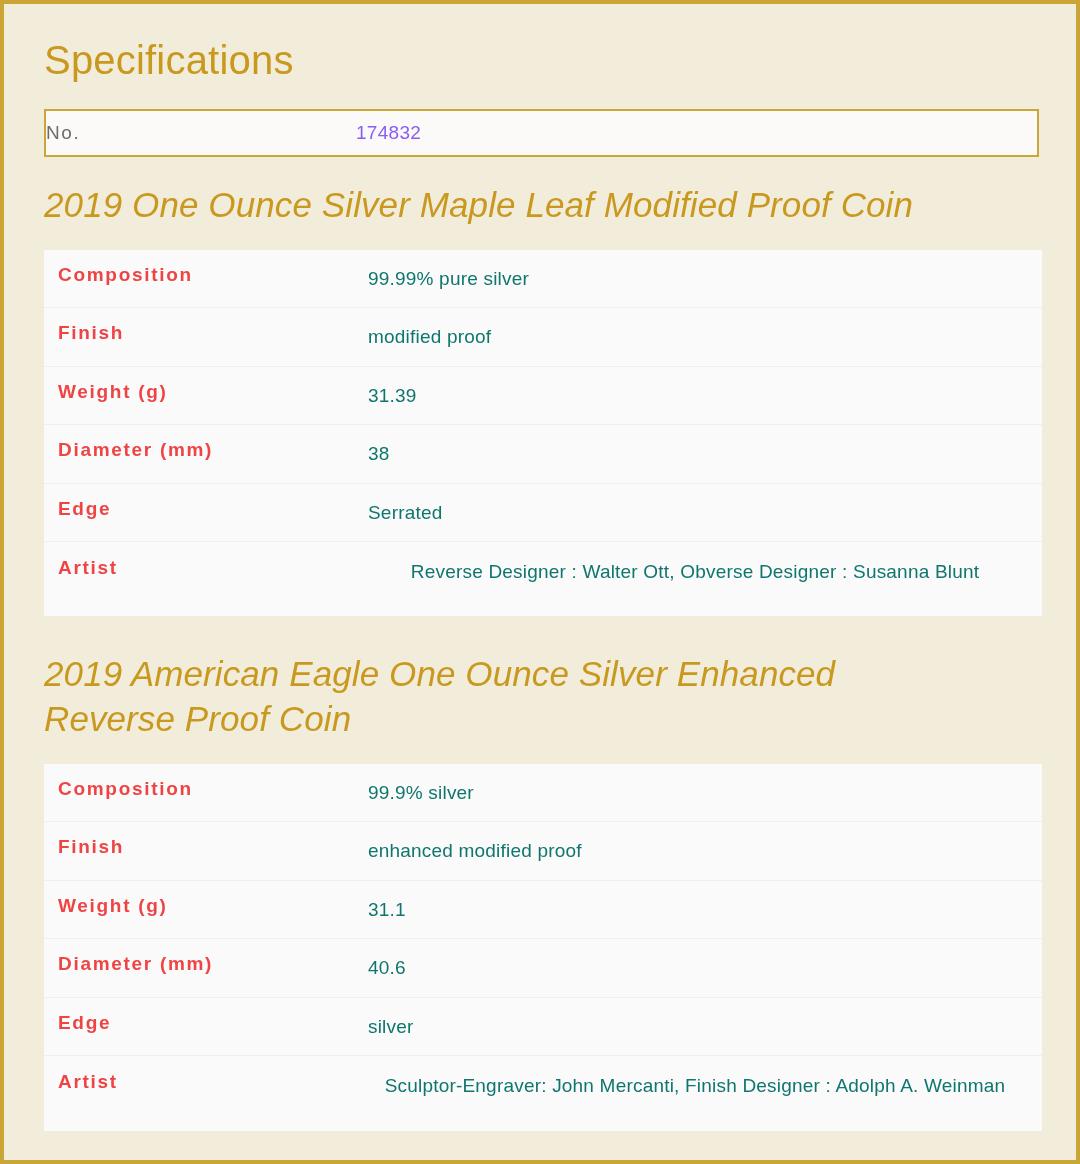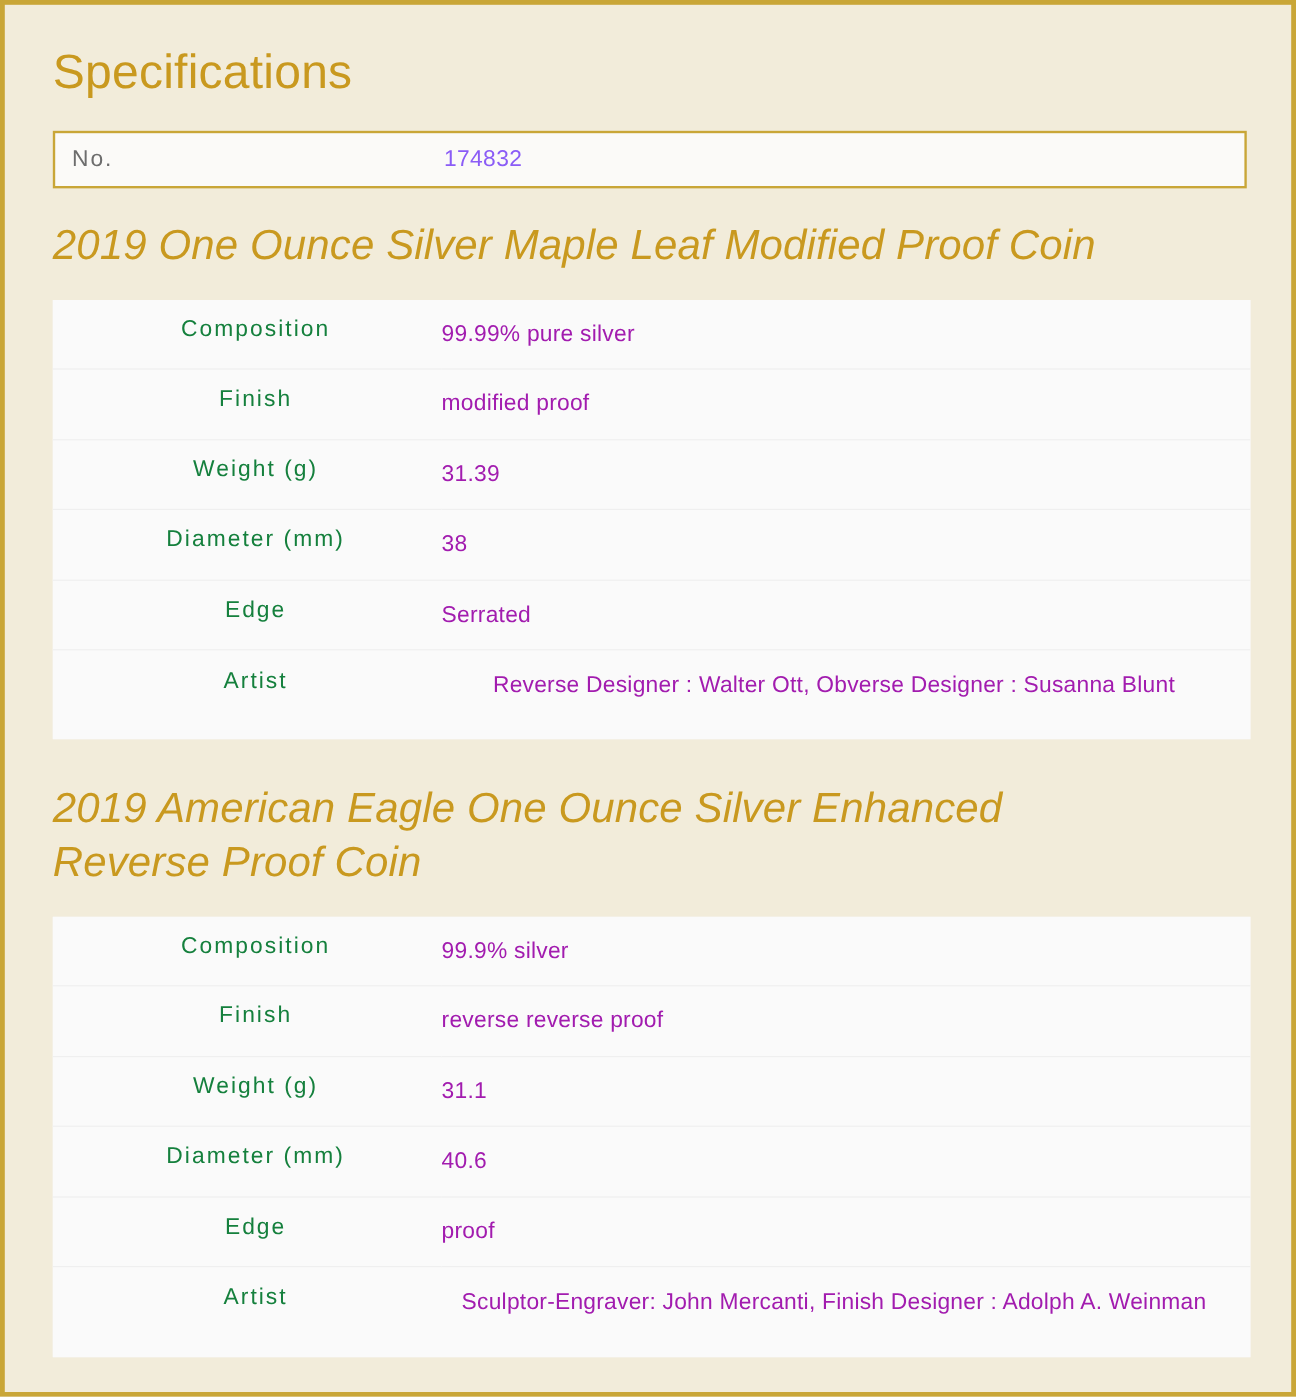--- a/index.html
+++ b/index.html
@@ -45,21 +45,20 @@
     margin-left: 2px;
     width: 995px;
     height: 48px;
     background: #fbfaf8;
     border: 2px solid #c9a637;
     display: flex;
     align-items: center;
   }
   .no-box .k {
     width: 310px;
-    padding-left: 14px;
     font-size: 19px;
     letter-spacing: 1.6px;
     color: #6d6d6d;
     font-weight: 400;
   }
   .no-box .v {
     font-size: 19px;
     color: #8b5cf6;
     letter-spacing: 0.3px;
   }
@@ -95,32 +94,31 @@
     padding: 0;
     vertical-align: top;
   }
   .spec-table tr:last-child td {
     border-bottom: none;
   }
   .spec-table td.k {
     width: 310px;
     padding: 14px 0 14px 14px;
     font-size: 19px;
-    font-weight: 400;
+    font-weight: 700;
     letter-spacing: 1.7px;
-    color: #15803d;
+    color: #ef4444;
     white-space: nowrap;
-    text-align: center;
   }
   .spec-table td.v {
     padding: 14px 20px 14px 0;
     font-size: 19px;
     font-weight: 400;
     letter-spacing: 0.2px;
-    color: #a21caf;
+    color: #0f766e;
     line-height: 1.55;
   }
   .spec-table tr.tall td.k,
   .spec-table tr.tall td.v {
     padding-top: 15px;
     padding-bottom: 30px;
   }
   .spec-table tr.tall td.v {
     max-width: 670px;
     text-align: center;
@@ -176,33 +174,33 @@
       <h2 class="coin-title">2019 American Eagle One Ounce Silver Enhanced Reverse Proof Coin</h2>
 
       <table class="spec-table">
         <tbody>
           <tr>
             <td class="k">Composition</td>
             <td class="v">99.9% silver</td>
           </tr>
           <tr>
             <td class="k">Finish</td>
-            <td class="v">reverse reverse proof</td>
+            <td class="v">enhanced modified proof</td>
           </tr>
           <tr>
             <td class="k">Weight (g)</td>
             <td class="v">31.1</td>
           </tr>
           <tr>
             <td class="k">Diameter (mm)</td>
             <td class="v">40.6</td>
           </tr>
           <tr>
             <td class="k">Edge</td>
-            <td class="v">proof</td>
+            <td class="v">silver</td>
           </tr>
           <tr class="tall">
             <td class="k">Artist</td>
             <td class="v">Sculptor-Engraver: John Mercanti, Finish Designer : Adolph A. Weinman</td>
           </tr>
         </tbody>
       </table>
     </div>
 
   </div>

